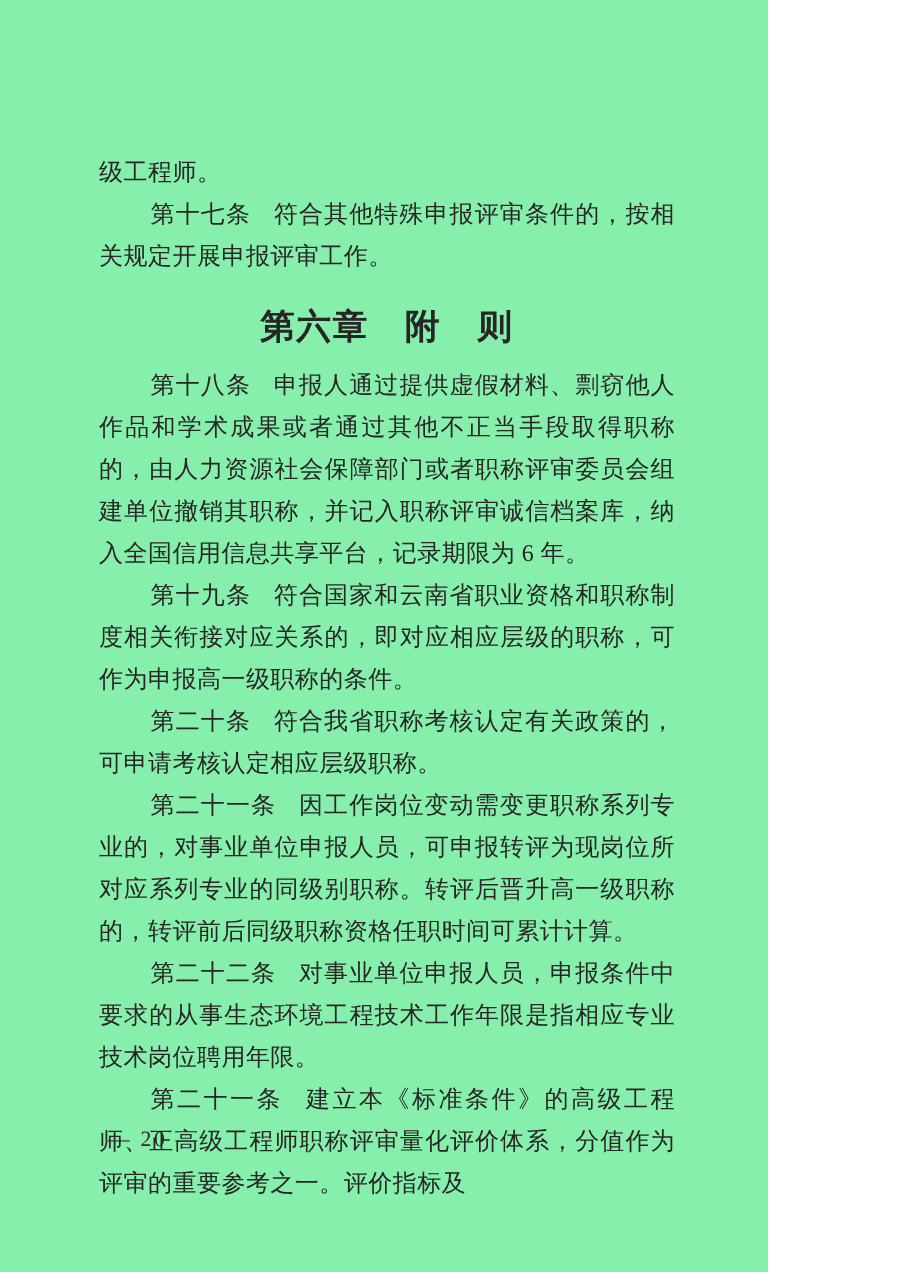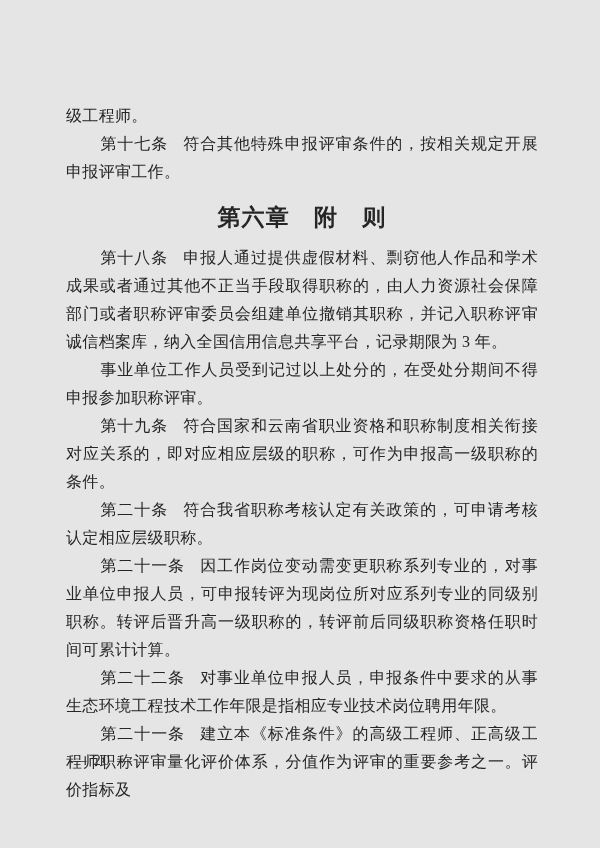--- a/index.html
+++ b/index.html
@@ -2,23 +2,23 @@
 <html lang="zh"><head>
 <meta charset="utf-8">
 <style>
   html, body {
     margin: 0;
     padding: 0;
     background: #ffffff;
   }
   .page {
     position: relative;
-    width: 600px;
+    width: 512px;
     height: 848px;
-    background: #e5e5e5;
+    background: #86efac;
     box-sizing: border-box;
     padding: 102px 62px 0 66px;
     overflow: hidden;
     font-family: "Liberation Serif", "DejaVu Serif", serif;
     color: #262626;
   }
   .para {
     margin: 0;
     font-size: 16px;
     line-height: 28px;
@@ -54,23 +54,22 @@
 <body>
 
 <div class="page">
 
   <p class="para">级工程师。</p>
 
   <p class="para indent"><span class="term">第十七条</span><span>符合其他特殊申报评审条件的，按相关规定开展申报评审工作。</span></p>
 
   <h2 class="chapter">第六章　附　则</h2>
 
-  <p class="para indent"><span class="term">第十八条</span><span>申报人通过提供虚假材料、剽窃他人作品和学术成果或者通过其他不正当手段取得职称的，由人力资源社会保障部门或者职称评审委员会组建单位撤销其职称，并记入职称评审诚信档案库，纳入全国信用信息共享平台，记录期限为 3 年。</span></p>
+  <p class="para indent"><span class="term">第十八条</span><span>申报人通过提供虚假材料、剽窃他人作品和学术成果或者通过其他不正当手段取得职称的，由人力资源社会保障部门或者职称评审委员会组建单位撤销其职称，并记入职称评审诚信档案库，纳入全国信用信息共享平台，记录期限为 6 年。</span></p>
 
-  <p class="para indent"><span>事业单位工作人员受到记过以上处分的，在受处分期间不得申报参加职称评审。</span></p>
 
   <p class="para indent"><span class="term">第十九条</span><span>符合国家和云南省职业资格和职称制度相关衔接对应关系的，即对应相应层级的职称，可作为申报高一级职称的条件。</span></p>
 
   <p class="para indent"><span class="term">第二十条</span><span>符合我省职称考核认定有关政策的，可申请考核认定相应层级职称。</span></p>
 
   <p class="para indent"><span class="term">第二十一条</span><span>因工作岗位变动需变更职称系列专业的，对事业单位申报人员，可申报转评为现岗位所对应系列专业的同级别职称。转评后晋升高一级职称的，转评前后同级职称资格任职时间可累计计算。</span></p>
 
   <p class="para indent"><span class="term">第二十二条</span><span>对事业单位申报人员，申报条件中要求的从事生态环境工程技术工作年限是指相应专业技术岗位聘用年限。</span></p>
 
   <p class="para indent"><span class="term">第二十一条</span><span>建立本《标准条件》的高级工程师、正高级工程师职称评审量化评价体系，分值作为评审的重要参考之一。评价指标及</span></p>

